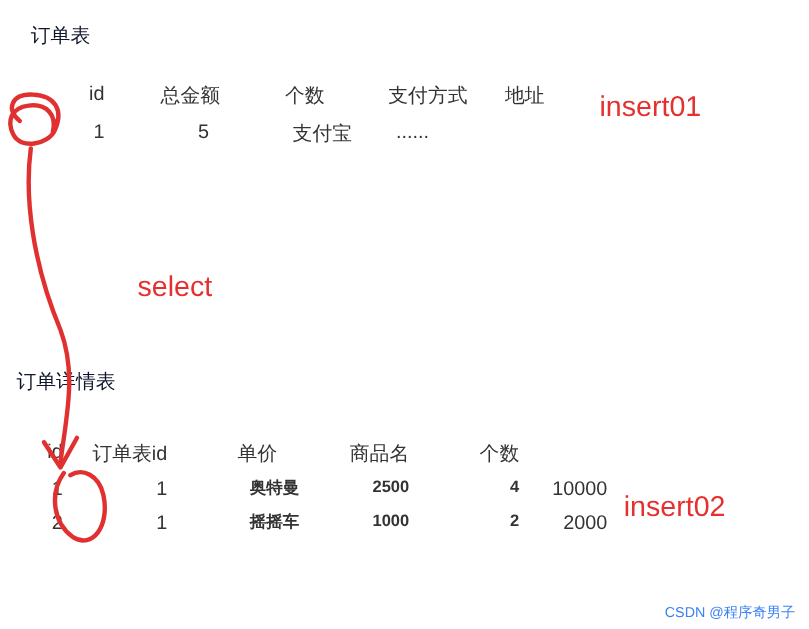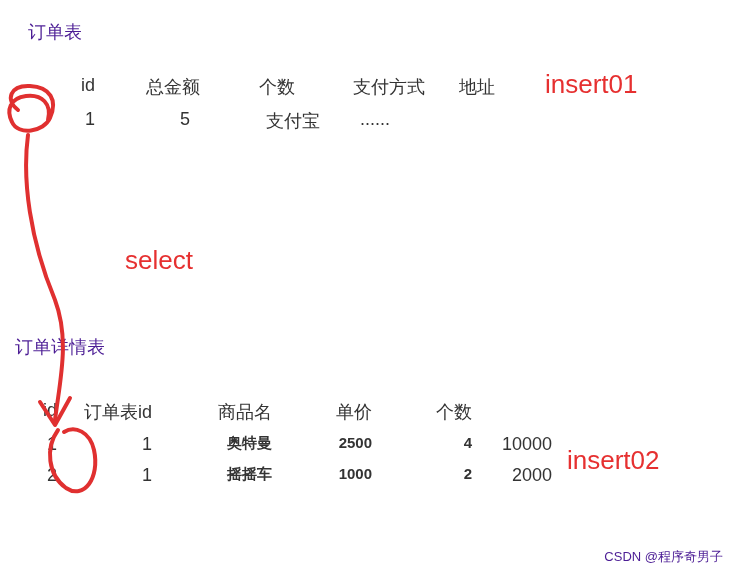--- a/index.html
+++ b/index.html
@@ -7,21 +7,21 @@
       width: 735px;
       height: 572px;
       background: #ffffff;
       font-family: "Microsoft YaHei", sans-serif;
       position: relative;
       overflow: hidden;
     }
     .title {
       position: absolute;
       font-size: 18px;
-      color: #4c1d95;
+      color: #0f172a;
     }
     .table1 { position: absolute; left: 25px; top: 75px; }
     .table2 { position: absolute; left: 15px; top: 400px; }
     .row { display: flex; margin-bottom: 10px; }
     .cell {
       font-size: 18px;
       color: #333;
       text-align: right;
     }
     .hdr { font-weight: 400; }
@@ -30,21 +30,21 @@
     .annot {
       position: absolute;
       color: #e63030;
       font-size: 26px;
       font-family: sans-serif;
     }
     .watermark {
       position: absolute;
       right: 12px;
       bottom: 6px;
-      color: #4c1d95;
+      color: #3b82f6;
       font-size: 13px;
     }
     .svg-layer {
       position: absolute;
       left: 0; top: 0;
       width: 735px;
       height: 572px;
       pointer-events: none;
     }
   </style>
@@ -68,43 +68,43 @@
     <div class="cell" style="width:70px">......</div>
   </div>
 </div>
 
 <div class="title" style="left:15px; top:335px;">订单详情表</div>
 
 <div class="table2">
   <div class="row hdr">
     <div class="cell" style="width:42px">id</div>
     <div class="cell" style="width:95px">订单表id</div>
+    <div class="cell" style="width:100px">单价</div>
     <div class="cell" style="width:120px">商品名</div>
-    <div class="cell" style="width:100px">单价</div>
     <div class="cell" style="width:100px">个数</div>
   </div>
   <div class="row dr">
     <div class="cell" style="width:42px">1</div>
     <div class="cell" style="width:95px;padding-left:10px">1</div>
     <div class="cell bold" style="width:120px">奥特曼</div>
     <div class="cell bold" style="width:100px">2500</div>
     <div class="cell bold" style="width:100px">4</div>
     <div class="cell" style="width:80px">10000</div>
   </div>
   <div class="row dr">
     <div class="cell" style="width:42px">2</div>
     <div class="cell" style="width:95px;padding-left:10px">1</div>
     <div class="cell bold" style="width:120px">摇摇车</div>
     <div class="cell bold" style="width:100px">1000</div>
     <div class="cell bold" style="width:100px">2</div>
     <div class="cell" style="width:80px">2000</div>
   </div>
 </div>
 
-<div class="annot" style="left:545px; top:69px;">insert01</div>
+<div class="annot" style="left:545px; top:81px;">insert01</div>
 <div class="annot" style="left:125px; top:245px;">select</div>
 <div class="annot" style="left:567px; top:445px;">insert02</div>
 
 <svg class="svg-layer" viewBox="0 0 735 572">
 
   <path d="M 18 110 C 5 100, 10 85, 30 86 C 50 87, 58 100, 50 118 C 44 132, 18 136, 12 122 C 6 110, 10 98, 26 96 C 42 94, 52 104, 48 120" stroke="#e03030" stroke-width="4" fill="none" stroke-linecap="round"></path>
 
   <path d="M 28 135 C 22 180, 30 240, 55 300 C 70 340, 60 380, 55 420" stroke="#e03030" stroke-width="4" fill="none" stroke-linecap="round"></path>
 
   <path d="M 40 402 L 55 425 L 70 398" stroke="#e03030" stroke-width="4" fill="none" stroke-linecap="round" stroke-linejoin="round"></path>

